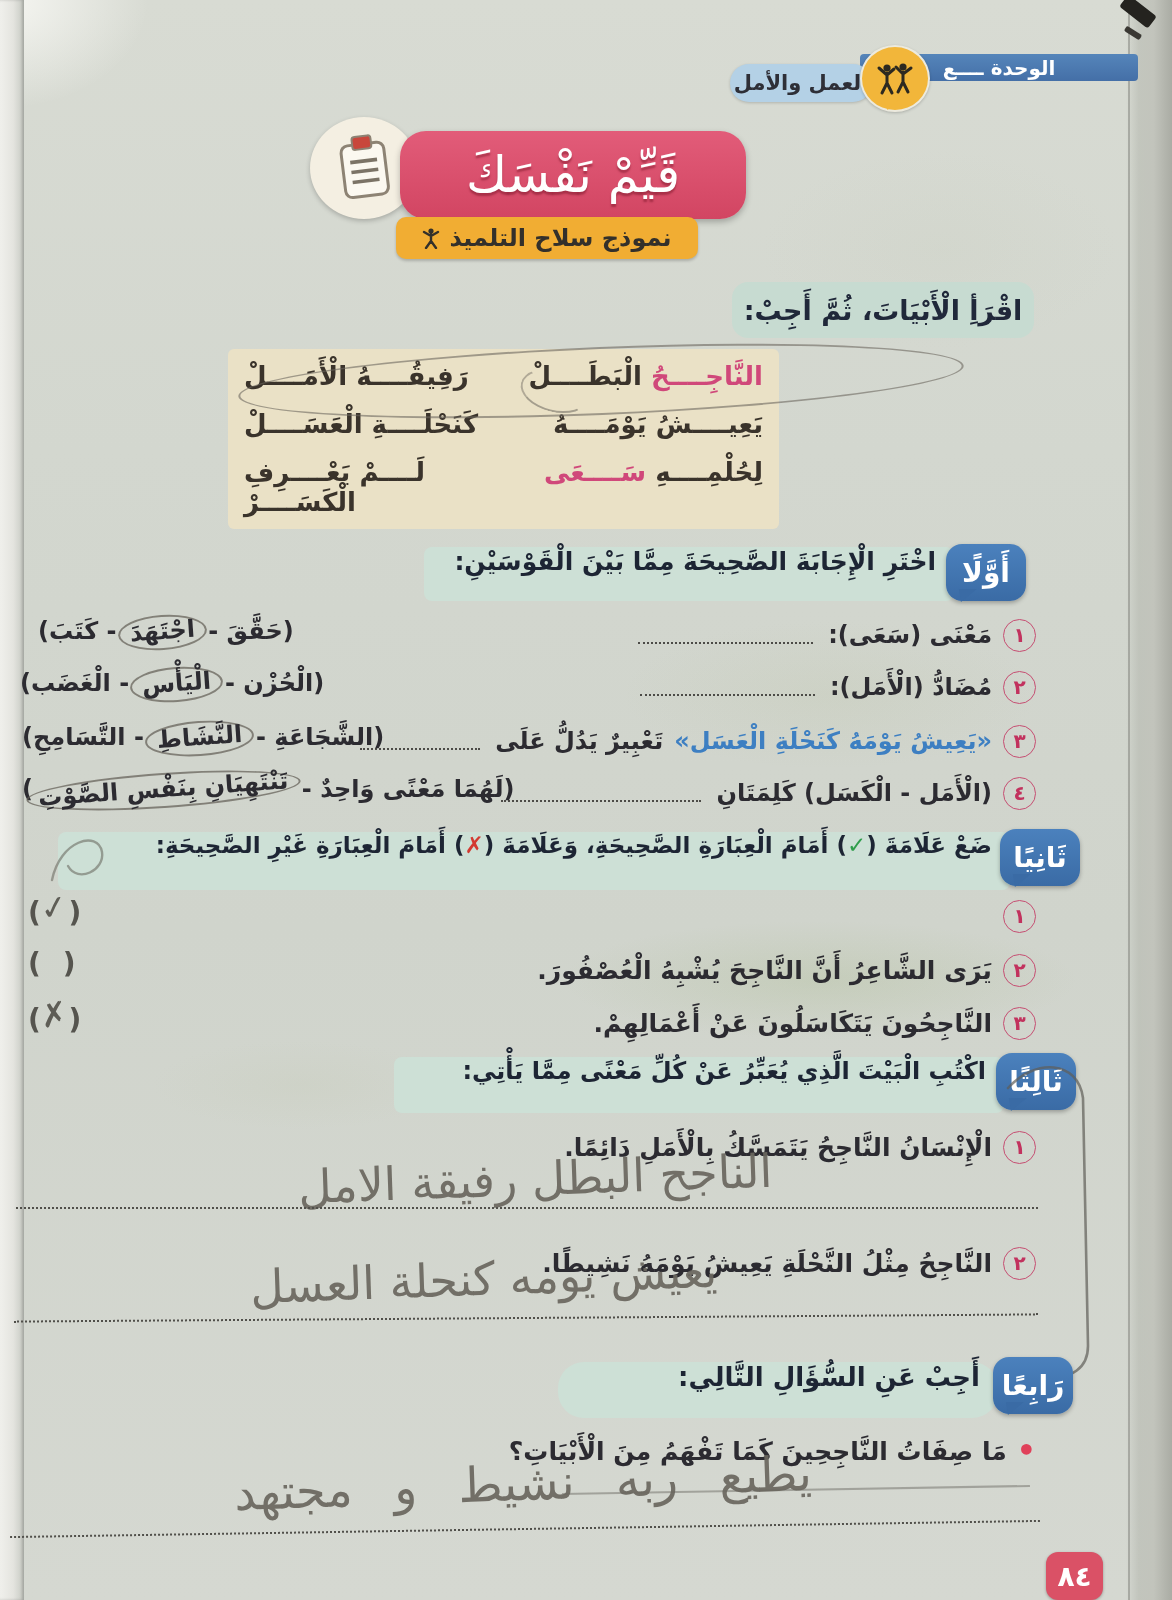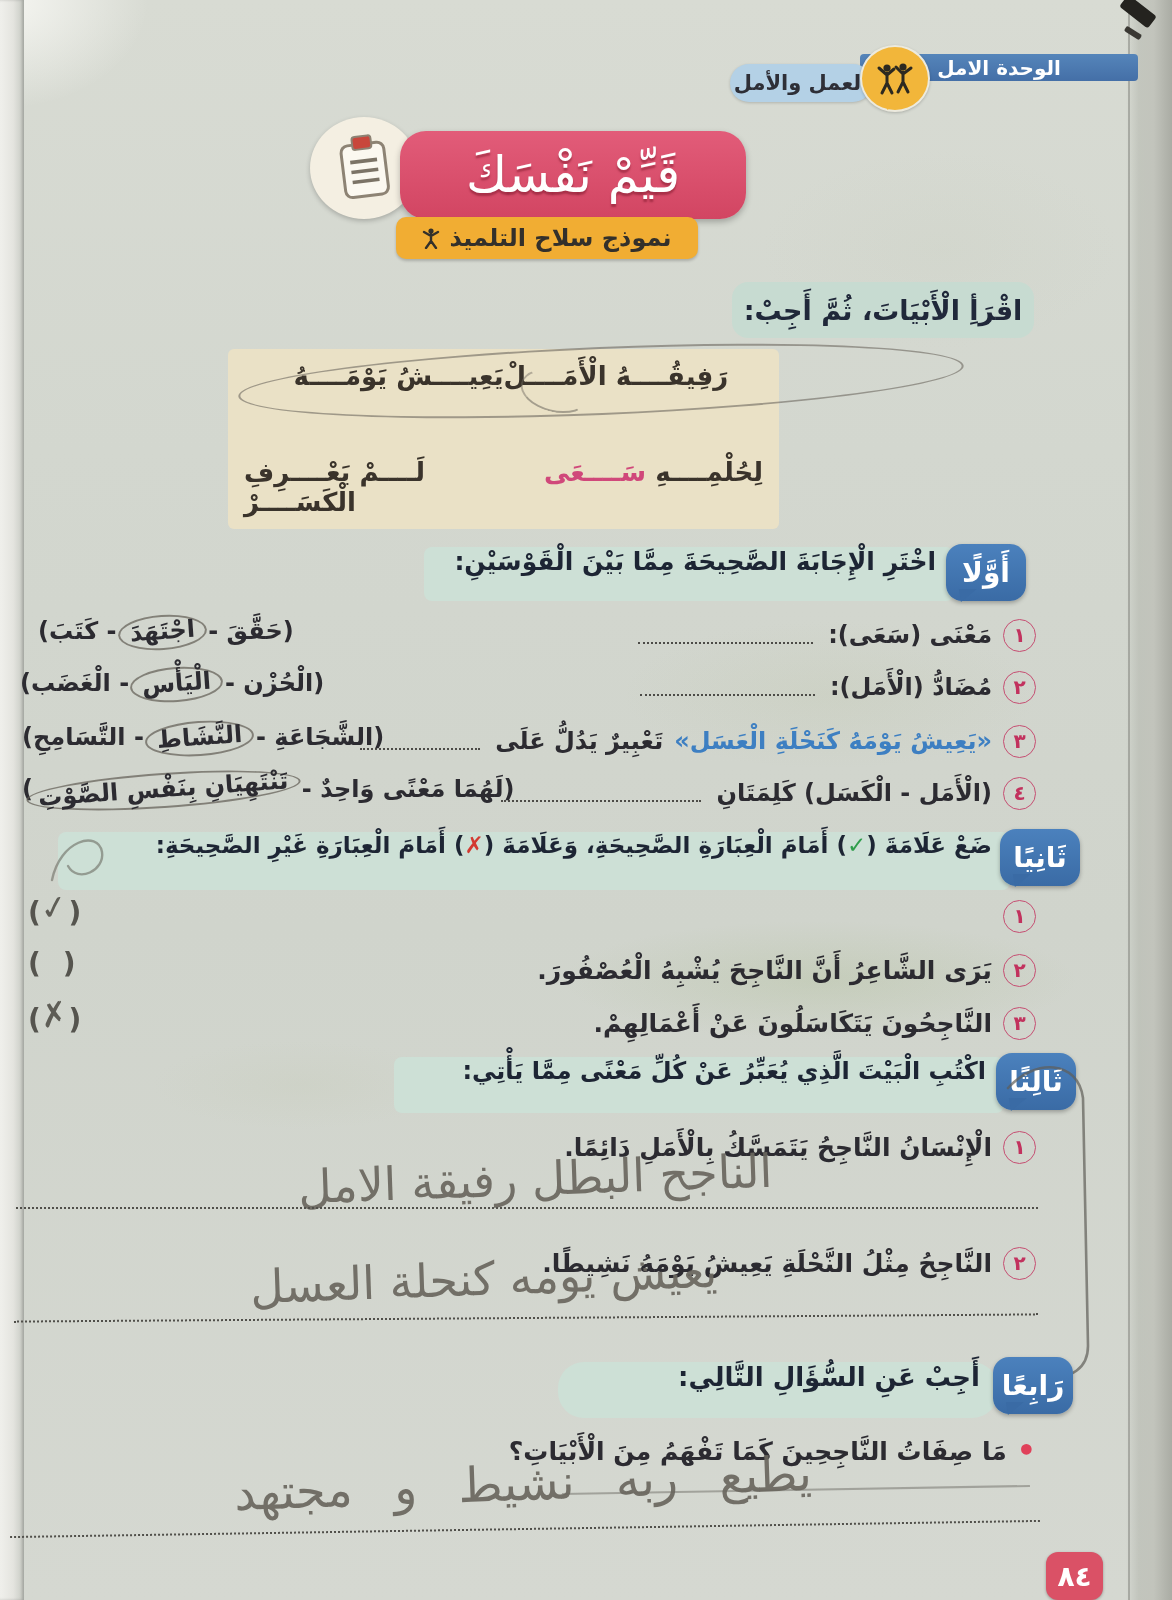--- a/index.html
+++ b/index.html
@@ -117,21 +117,21 @@
   <div class="stain s3"></div>
   <div class="stain s4"></div>
   <div class="abs corner-tl"></div>
   <div class="abs edge-left"></div>
   <div class="abs edge-right"></div>
   <div class="abs edge-line"></div>
   <div class="abs corner-mark"></div>
   <div class="abs corner-mark2"></div>
 
   <div class="abs unit-bar">
-    <span>الوحدة الامل</span>
+    <span>الوحدة ــــع</span>
   </div>
   <div class="abs theme-pill">
     <span>العمل والأمل</span>
   </div>
   <div class="abs kids-circle">
     <svg width="42" height="36" viewBox="0 0 42 36">
       <g stroke="#2d2920" stroke-width="3" stroke-linecap="round" fill="none">
         <path d="M13 12 L13 22 M13 14 L5 7 M13 14 L20 8 M13 22 L8 32 M13 22 L18 32"></path>
         <path d="M29 11 L29 21 M29 13 L22 6 M29 13 L37 7 M29 21 L24 31 M29 21 L34 31"></path>
       </g>
@@ -162,22 +162,24 @@
       <svg width="18" height="22" viewBox="0 0 18 22">
         <circle cx="9" cy="4" r="2.6" fill="#33302a"></circle>
         <g stroke="#33302a" stroke-width="2.4" stroke-linecap="round" fill="none">
           <path d="M9 7 L9 14 M9 9 L2 5 M9 9 L16 5 M9 14 L4 21 M9 14 L14 21"></path>
         </g>
       </svg>
     </span>
   </div>
 
   <div class="abs poem-box">
+    <div class="hem-r"><span class="pink">النَّاجِــــحُ</span><span> الْبَطَــــلْ</span></div>
     <div class="hem-l">رَفِيقُــــهُ الْأَمَــــلْ</div>
     <div class="hem-r">يَعِيــــشُ يَوْمَــــهُ</div>
+    <div class="hem-l">كَنَحْلَــــةِ الْعَسَــــلْ</div>
     <div class="hem-r"><span>لِحُلْمِــــهِ </span><span class="pink">سَــــعَى</span></div>
     <div class="hem-l">لَــــمْ يَعْــــرِفِ الْكَسَــــرْ</div>
   </div>
   <div class="abs oval-big"></div>
   <div class="abs oval-curl"></div>
 
   <div class="strip" id="strip1">
     <span>اخْتَرِ الْإِجَابَةَ الصَّحِيحَةَ مِمَّا بَيْنَ الْقَوْسَيْنِ:</span>
   </div>
   <div class="badge" id="badge1">أَوَّلًا</div>

